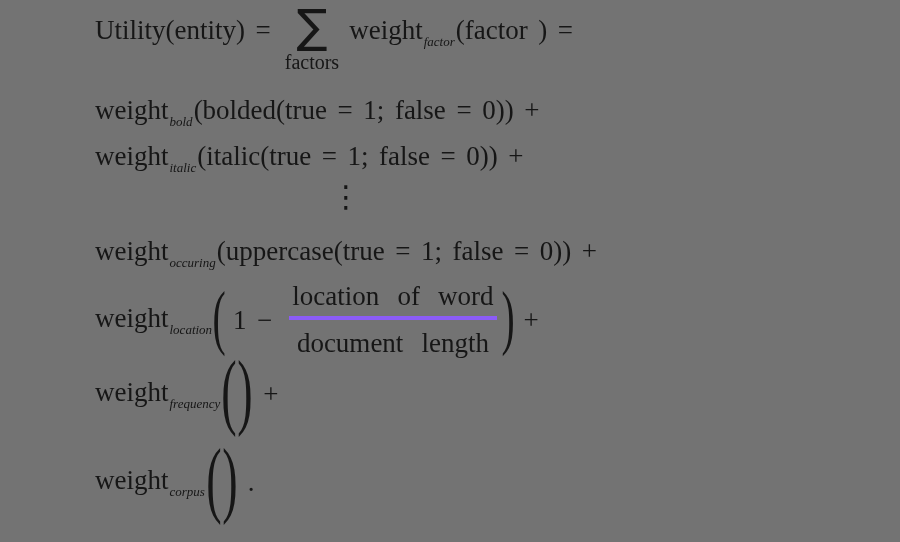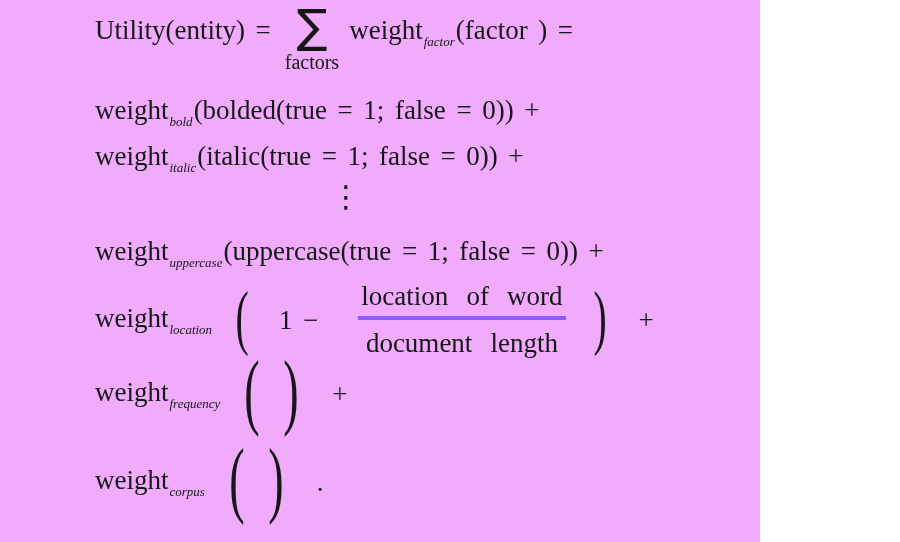--- a/index.html
+++ b/index.html
@@ -1,22 +1,22 @@
 <!DOCTYPE html>
 <html><head>
 <meta charset="utf-8">
 <style>
   html, body { margin: 0; padding: 0; }
   body { width: 900px; height: 542px; background: #ffffff; }
 
   .page {
     position: relative;
-    width: 760px;
+    width: 900px;
     height: 542px;
-    background: #f0abfc;
+    background: #737373;
     color: #161616;
     font-family: "Liberation Serif", "DejaVu Serif", serif;
     font-size: 27px;
     overflow: hidden;
   }
 
   .row {
     position: absolute;
     left: 95px;
     display: flex;
@@ -24,21 +24,20 @@
     white-space: nowrap;
     word-spacing: 0.14em;
   }
   .frow {
     position: absolute;
     left: 95px;
     display: flex;
     align-items: center;
     white-space: nowrap;
     word-spacing: 0.14em;
-    gap: 23px;
   }
 
   .header { top: 2px; align-items: flex-start; }
   .hraised { padding-top: 13px; display: inline-block; }
 
   .sum {
     display: inline-flex;
     flex-direction: column;
     align-items: center;
     margin: 0 10px 0 14px;
@@ -114,21 +113,21 @@
     <span class="term"><span>weight</span><span class="sub">bold</span><span>(bolded(true = 1; false = 0)) +</span></span>
   </div>
 
   <div class="row" style="top:141px">
     <span class="term"><span>weight</span><span class="sub">italic</span><span>(italic(true = 1; false = 0)) +</span></span>
   </div>
 
   <div class="vdots">⋮</div>
 
   <div class="row" style="top:236px">
-    <span class="term"><span>weight</span><span class="sub">uppercase</span><span>(uppercase(true = 1; false = 0)) +</span></span>
+    <span class="term"><span>weight</span><span class="sub">occuring</span><span>(uppercase(true = 1; false = 0)) +</span></span>
   </div>
 
   <div class="frow" style="top:281px">
     <span class="term"><span>weight</span><span class="sub">location</span></span>
     <span class="bigparen small">(</span>
     <span class="pre">1 −</span>
     <span class="frac">
       <span class="num">location of word</span>
       <span class="den">document length</span>
     </span>

